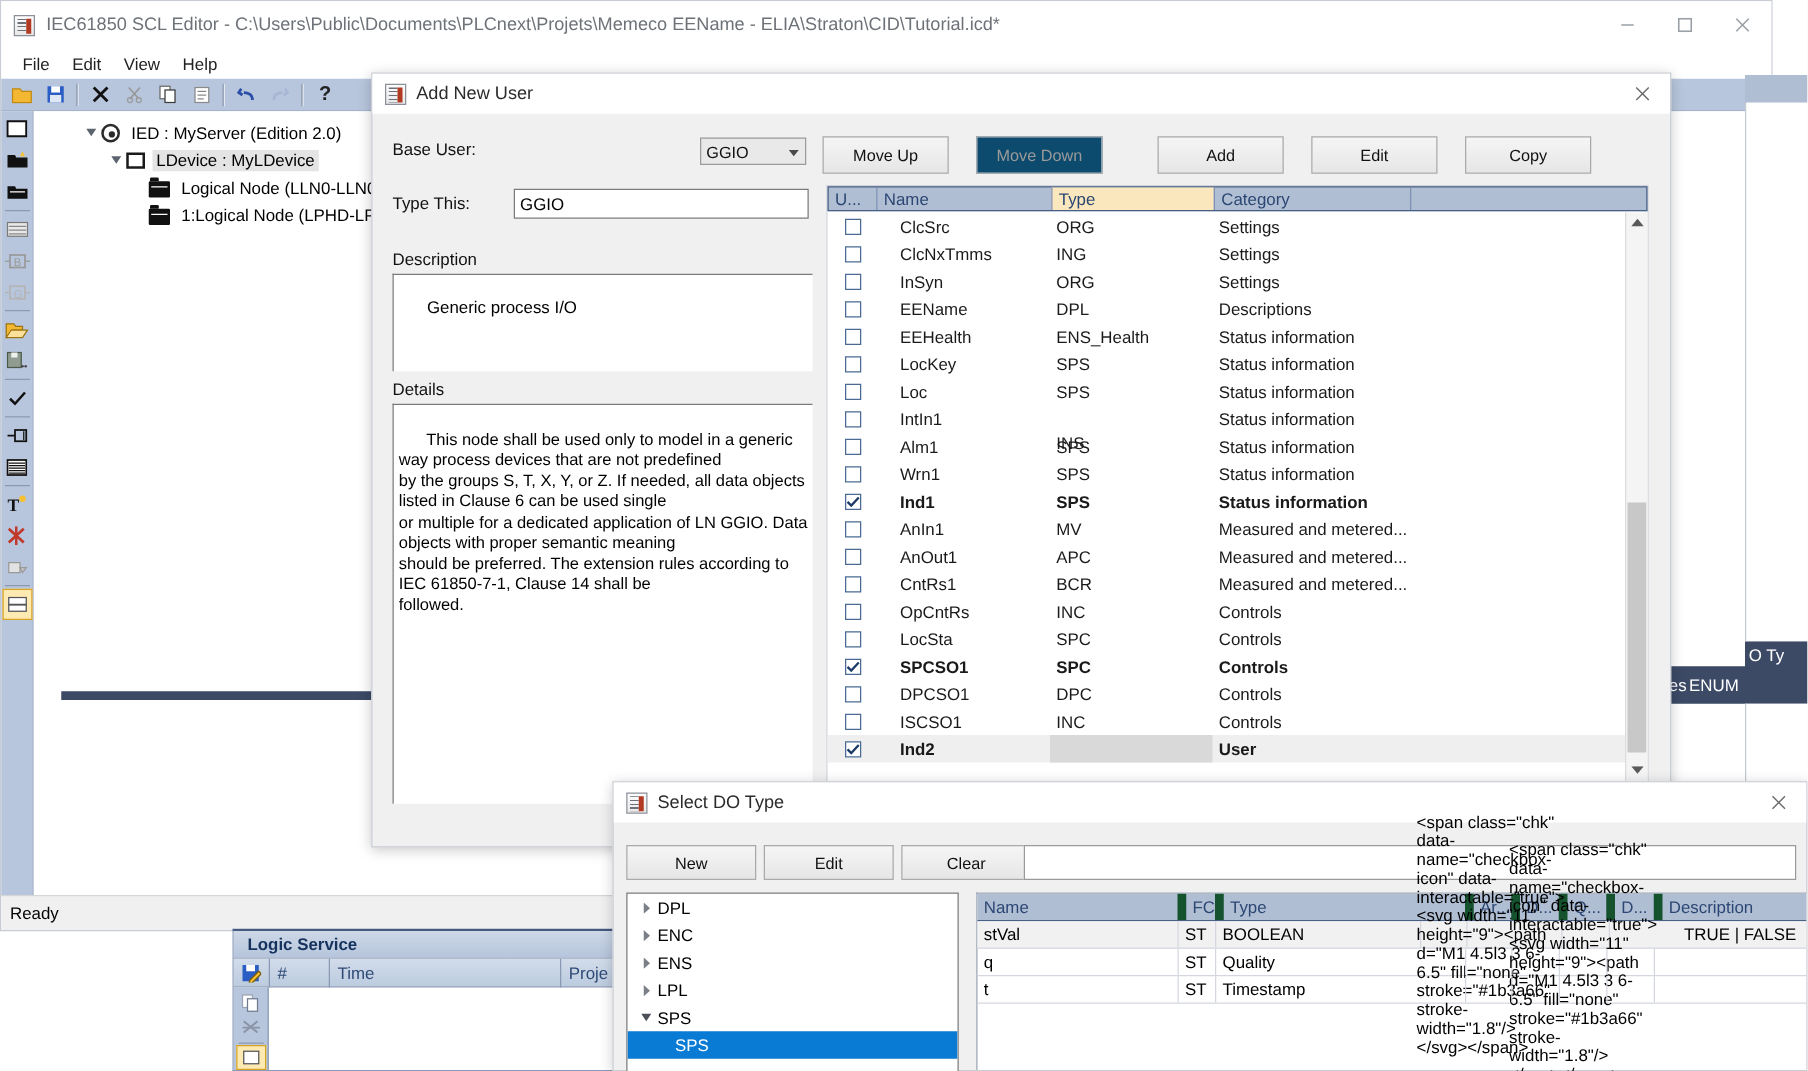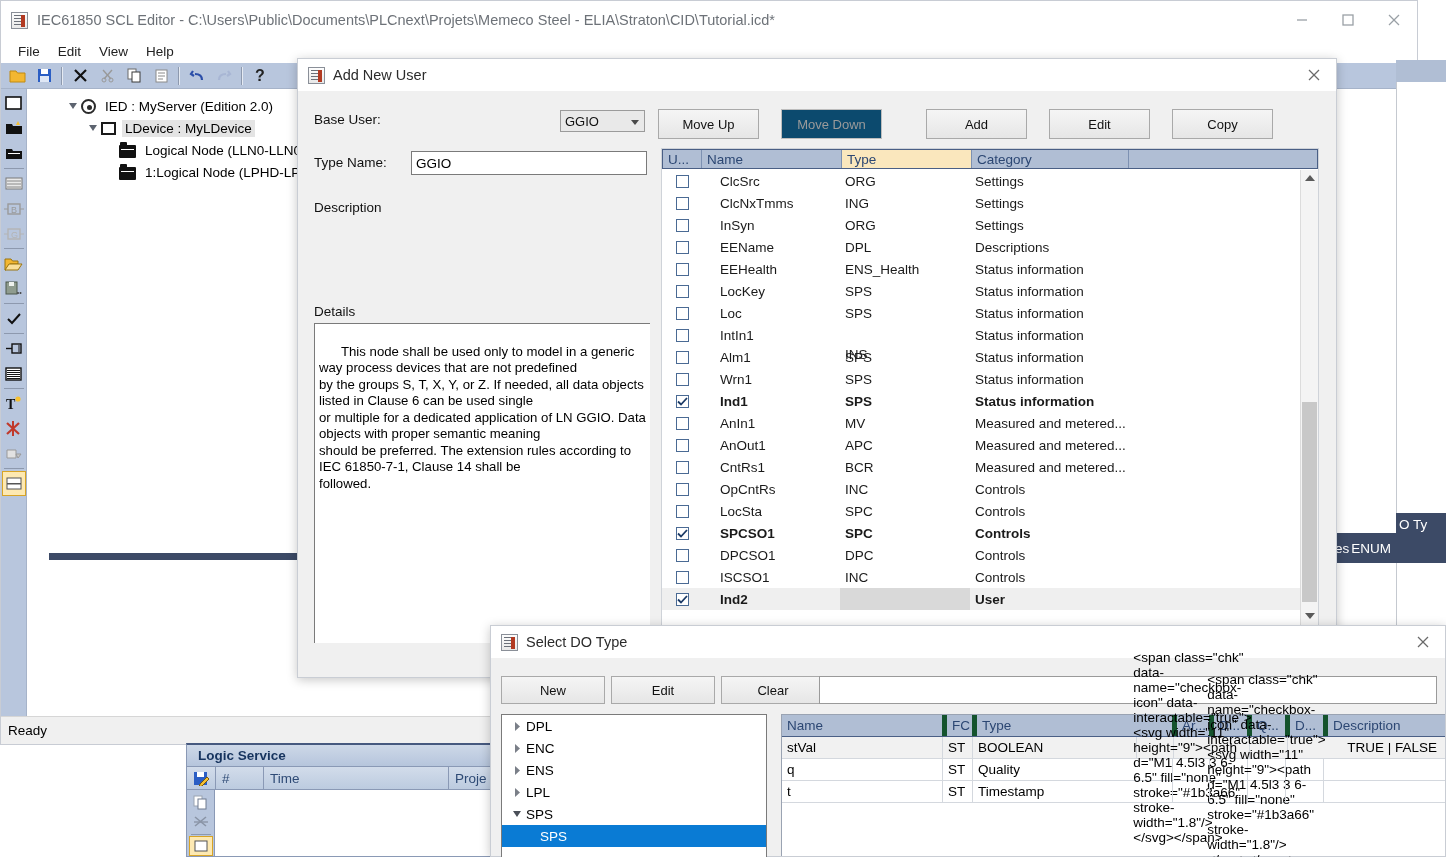--- a/index.html
+++ b/index.html
@@ -152,38 +152,38 @@
   .sv-thumb { position: absolute; left: 1px; right: 1px; background: #c8c8c8; }
 
   
   .do-tree { background: #fff; border: 1px solid #7a7a7a; overflow: hidden; }
   .do-tree-row { height: 22px; display: flex; align-items: center; font-size: 13.5px; padding-left: 6px; }
   .do-tree-row.child { padding-left: 38px; }
   .do-tree-row.sel { background: #0a7bd4; color: #fff; }
   .dt-arrow { width: 18px; display: flex; align-items: center; justify-content: center; }
 
   .do-grid-head { height: 22px; background: #b0bed4; display: flex; align-items: center; color: #2c4773; font-size: 13.5px; border-bottom: 1px solid #4a5f85; }
-  .dg-cell { height: 100%; display: flex; align-items: center; padding-left: 5px; border-left: 5px solid #14532d; }
+  .dg-cell { height: 100%; display: flex; align-items: center; padding-left: 5px; border-left: 7px solid #14532d; }
   .dg-cell:first-child { border-left: none; }
   .do-grid-row { height: 22px; display: flex; align-items: center; font-size: 13.5px; border-bottom: 1px solid #d4d8de; }
   .do-grid-row.alt { background: #f1f1f1; }
   .dr-cell { height: 100%; display: flex; align-items: center; padding-left: 5px; border-left: 1px solid #d4d8de; }
   .dr-cell:first-child { border-left: none; }
   .dr-cell.center { justify-content: center; padding-left: 0; }
 </style>
 </head>
 <body>
 
 <div id="root">
 
   <div class="app-window">
 
     <div class="title-bar">
       <div class="title-icon"></div>
-      <div class="title-text">IEC61850 SCL Editor - C:\Users\Public\Documents\PLCnext\Projets\Memeco Steel - ELIA\Straton\CID\Tutorial.icd*</div>
+      <div class="title-text">IEC61850 SCL Editor - C:\Users\Public\Documents\PLCnext\Projets\Memeco EEName - ELIA\Straton\CID\Tutorial.icd*</div>
       <div class="win-controls">
         <div class="win-btn">
           <svg width="12" height="12">
               <line x1="1" y1="6" x2="11" y2="6" stroke="#9aa0a6" stroke-width="1.3"></line>
             </svg>
         </div>
         <div class="win-btn">
           <svg width="12" height="12">
               <rect x="1" y="1" width="10" height="10" fill="none" stroke="#9aa0a6" stroke-width="1.3"></rect>
             </svg>
@@ -494,25 +494,28 @@
 
     <div style="position:absolute; left:360px; top:50px; display:flex; gap:22px;">
       <div class="btn" style="width:101px;">Move Up</div>
       <div class="btn disabled" style="width:101px;">Move Down</div>
       <div class="btn" style="width:101px; margin-left:22px;">Add</div>
       <div class="btn" style="width:101px;">Edit</div>
       <div class="btn" style="width:101px;">Copy</div>
     </div>
 
     <div style="position:absolute; left:16px; top:96px;">
-      <span class="lbl">Type Name:</span>
+      <span class="lbl">Type This:</span>
     </div>
     <input class="textbox" style="position: absolute; left: 113px; top: 92px; width: 236px; height: 24px;" value="GGIO">
 
     <div class="lbl" style="position:absolute; left:16px; top:141px;">Description</div>
+    <div class="areabox" style="position:absolute; left:16px; top:160px; width:336px; height:78px; padding:3px 4px; font-size:13.5px; white-space:pre-wrap; overflow:hidden;">
+      <span>Generic process I/O</span>
+    </div>
 
     <div class="lbl" style="position:absolute; left:16px; top:245px;">Details</div>
     <div class="areabox" style="position:absolute; left:16px; top:264px; width:336px; height:320px; padding:3px 4px; font-size:13.2px; line-height:16.5px; white-space:pre-wrap; overflow:hidden;">
       <span>This node shall be used only to model in a generic way process devices that are not predefined
 by the groups S, T, X, Y, or Z. If needed, all data objects listed in Clause 6 can be used single
 or multiple for a dedicated application of LN GGIO. Data objects with proper semantic meaning
 should be preferred. The extension rules according to IEC 61850-7-1, Clause 14 shall be
 followed.</span>
     </div>
 

